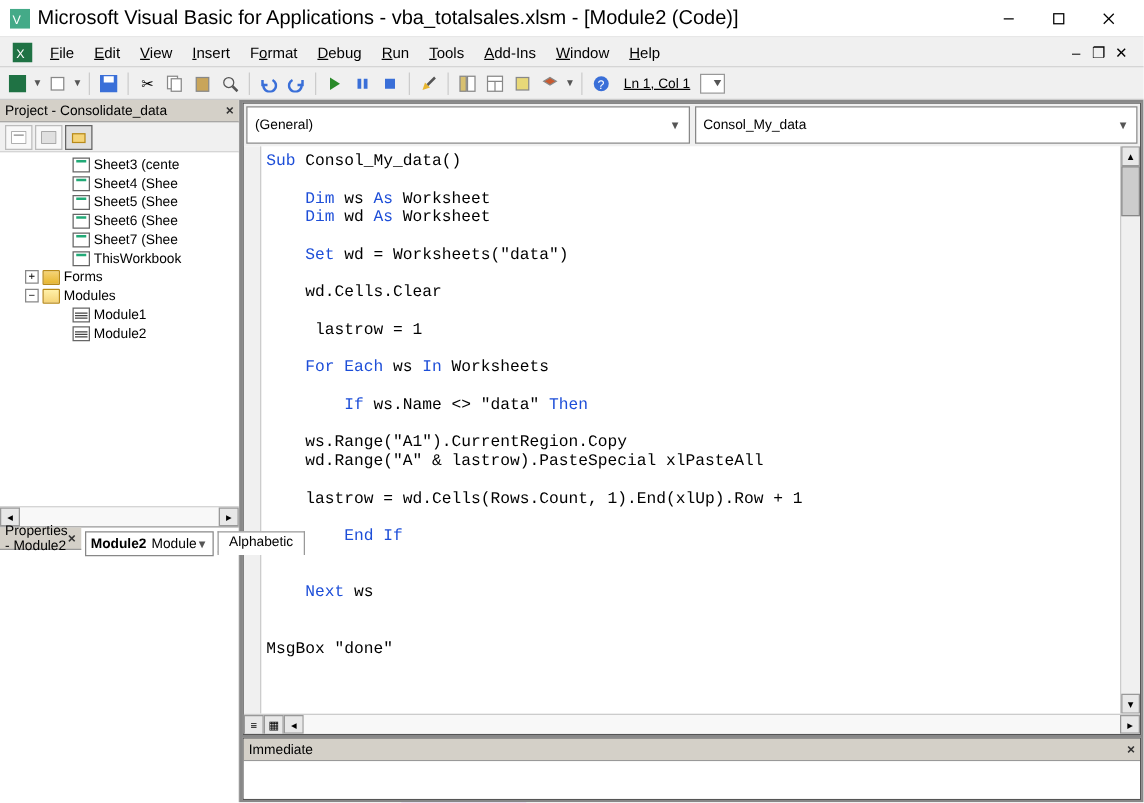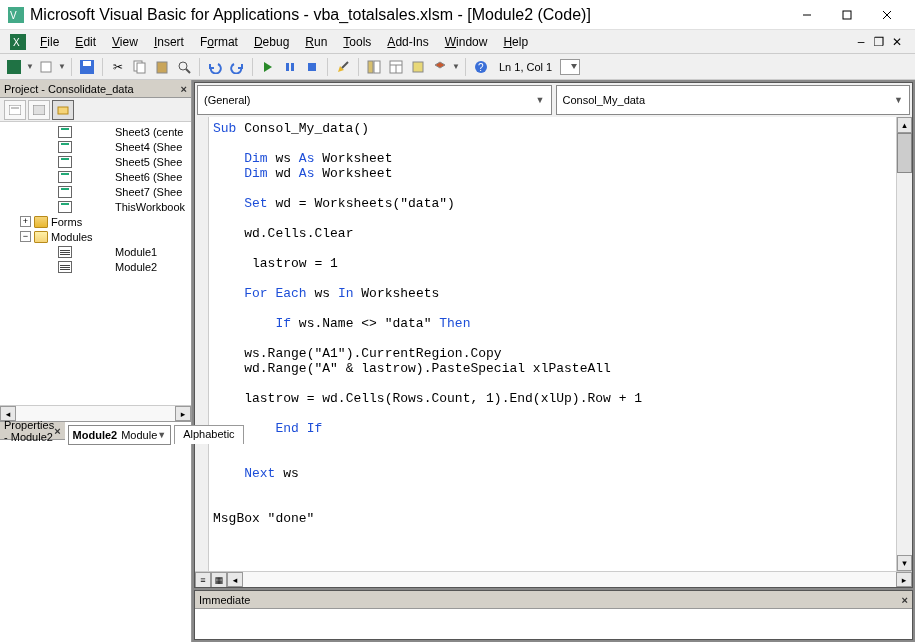--- a/index.html
+++ b/index.html
@@ -11,34 +11,34 @@
 .menubar { height: 24px; background: #f0f0f0; display: flex; align-items: center; padding: 0 4px; border-bottom: 1px solid #ccc; }
 .menu-left-icon { width: 16px; height: 16px; margin: 0 6px; }
 .menu-item { padding: 2px 8px; cursor: pointer; }
 .menu-item u { text-decoration: underline; }
 .menu-right { margin-left: auto; display: flex; gap: 2px; padding-right: 6px; }
 .menu-right-btn { width: 16px; height: 14px; cursor: pointer; display:flex; align-items:center; justify-content:center; }
 .toolbar { height: 26px; background: #f0f0f0; display: flex; align-items: center; padding: 0 4px; border-bottom: 1px solid #ccc; gap: 2px; }
 .tbtn { width: 20px; height: 20px; display: flex; align-items: center; justify-content: center; cursor: pointer; border-radius: 2px; }
 .tdrop { width: 8px; font-size: 8px; color: #555; cursor: pointer; }
 .tsep { width: 1px; height: 18px; background: #ccc; margin: 0 3px; }
-.status-text { margin-left: 6px; font-size: 11px; }
+.status-text { margin-left: 6px; font-size: 11px; text-decoration: underline; }
 .slider-box { width: 20px; height: 16px; border: 1px solid #999; margin-left: 6px; background: #fff; position: relative; }
 .slider-box::after { content:''; position:absolute; right:2px; top:4px; border-left:3px solid transparent; border-right:3px solid transparent; border-top:5px solid #555; }
 .body-area { flex: 1; display: flex; overflow: hidden; }
 .left-panels { width: 192px; display: flex; flex-direction: column; border-right: 1px solid #999; }
 .panel-titlebar { background: #d4d0c8; height: 18px; display: flex; align-items: center; padding: 0 4px; font-size: 11px; border-bottom: 1px solid #999; }
 .panel-close { margin-left: auto; cursor: pointer; font-weight: bold; color: #333; }
 .panel-btnrow { height: 24px; background: #f0f0f0; border-bottom: 1px solid #ccc; display: flex; align-items: center; padding: 0 4px; gap: 2px; }
 .panel-btn { width: 22px; height: 20px; border: 1px solid #bbb; background: #f8f8f8; cursor: pointer; display:flex; align-items:center; justify-content:center; font-size:10px; }
 .panel-btn.active { border: 1px solid #666; background: #e0e0e0; }
 .tree { flex: 1; overflow: auto; background: #fff; font-size: 11px; padding: 2px; }
 .tree-row { display: flex; align-items: center; height: 15px; padding-left: 4px; white-space: nowrap; cursor: pointer; }
 .indent1 { padding-left: 18px; }
-.indent3 { padding-left: 56px; gap: 40px; }
+.indent3 { padding-left: 56px; }
 .tree-expand { width: 11px; height: 11px; border: 1px solid #888; font-size: 9px; line-height: 9px; text-align: center; margin-right: 3px; background:#fff; cursor:pointer; flex-shrink:0; }
 .tree-icon { width: 14px; height: 12px; margin-right: 3px; flex-shrink: 0; }
 .folder-closed { background: linear-gradient(#f5d478,#e8b730); border:1px solid #b88a1a; border-radius:1px; }
 .folder-open { background: linear-gradient(#fff0a8,#f5d478); border:1px solid #b88a1a; border-radius:1px; }
 .sheet-icon { background: #fff; border: 1px solid #666; position:relative; }
 .sheet-icon::before { content:''; position:absolute; left:2px; right:2px; top:1px; height:2px; background:#2a7; }
 .module-icon { background: #fff; border: 1px solid #666; position:relative; }
 .module-icon::before { content:''; position:absolute; left:1px; right:1px; top:3px; height:1px; background:#444; box-shadow:0 2px #444,0 4px #444; }
 .hscroll { height: 16px; background: #f0f0f0; border-top: 1px solid #ccc; display:flex; }
 .hscroll-btn { width:16px; border:1px solid #999; background:#e8e8e8; cursor:pointer; display:flex; align-items:center; justify-content:center; font-size:9px; }

